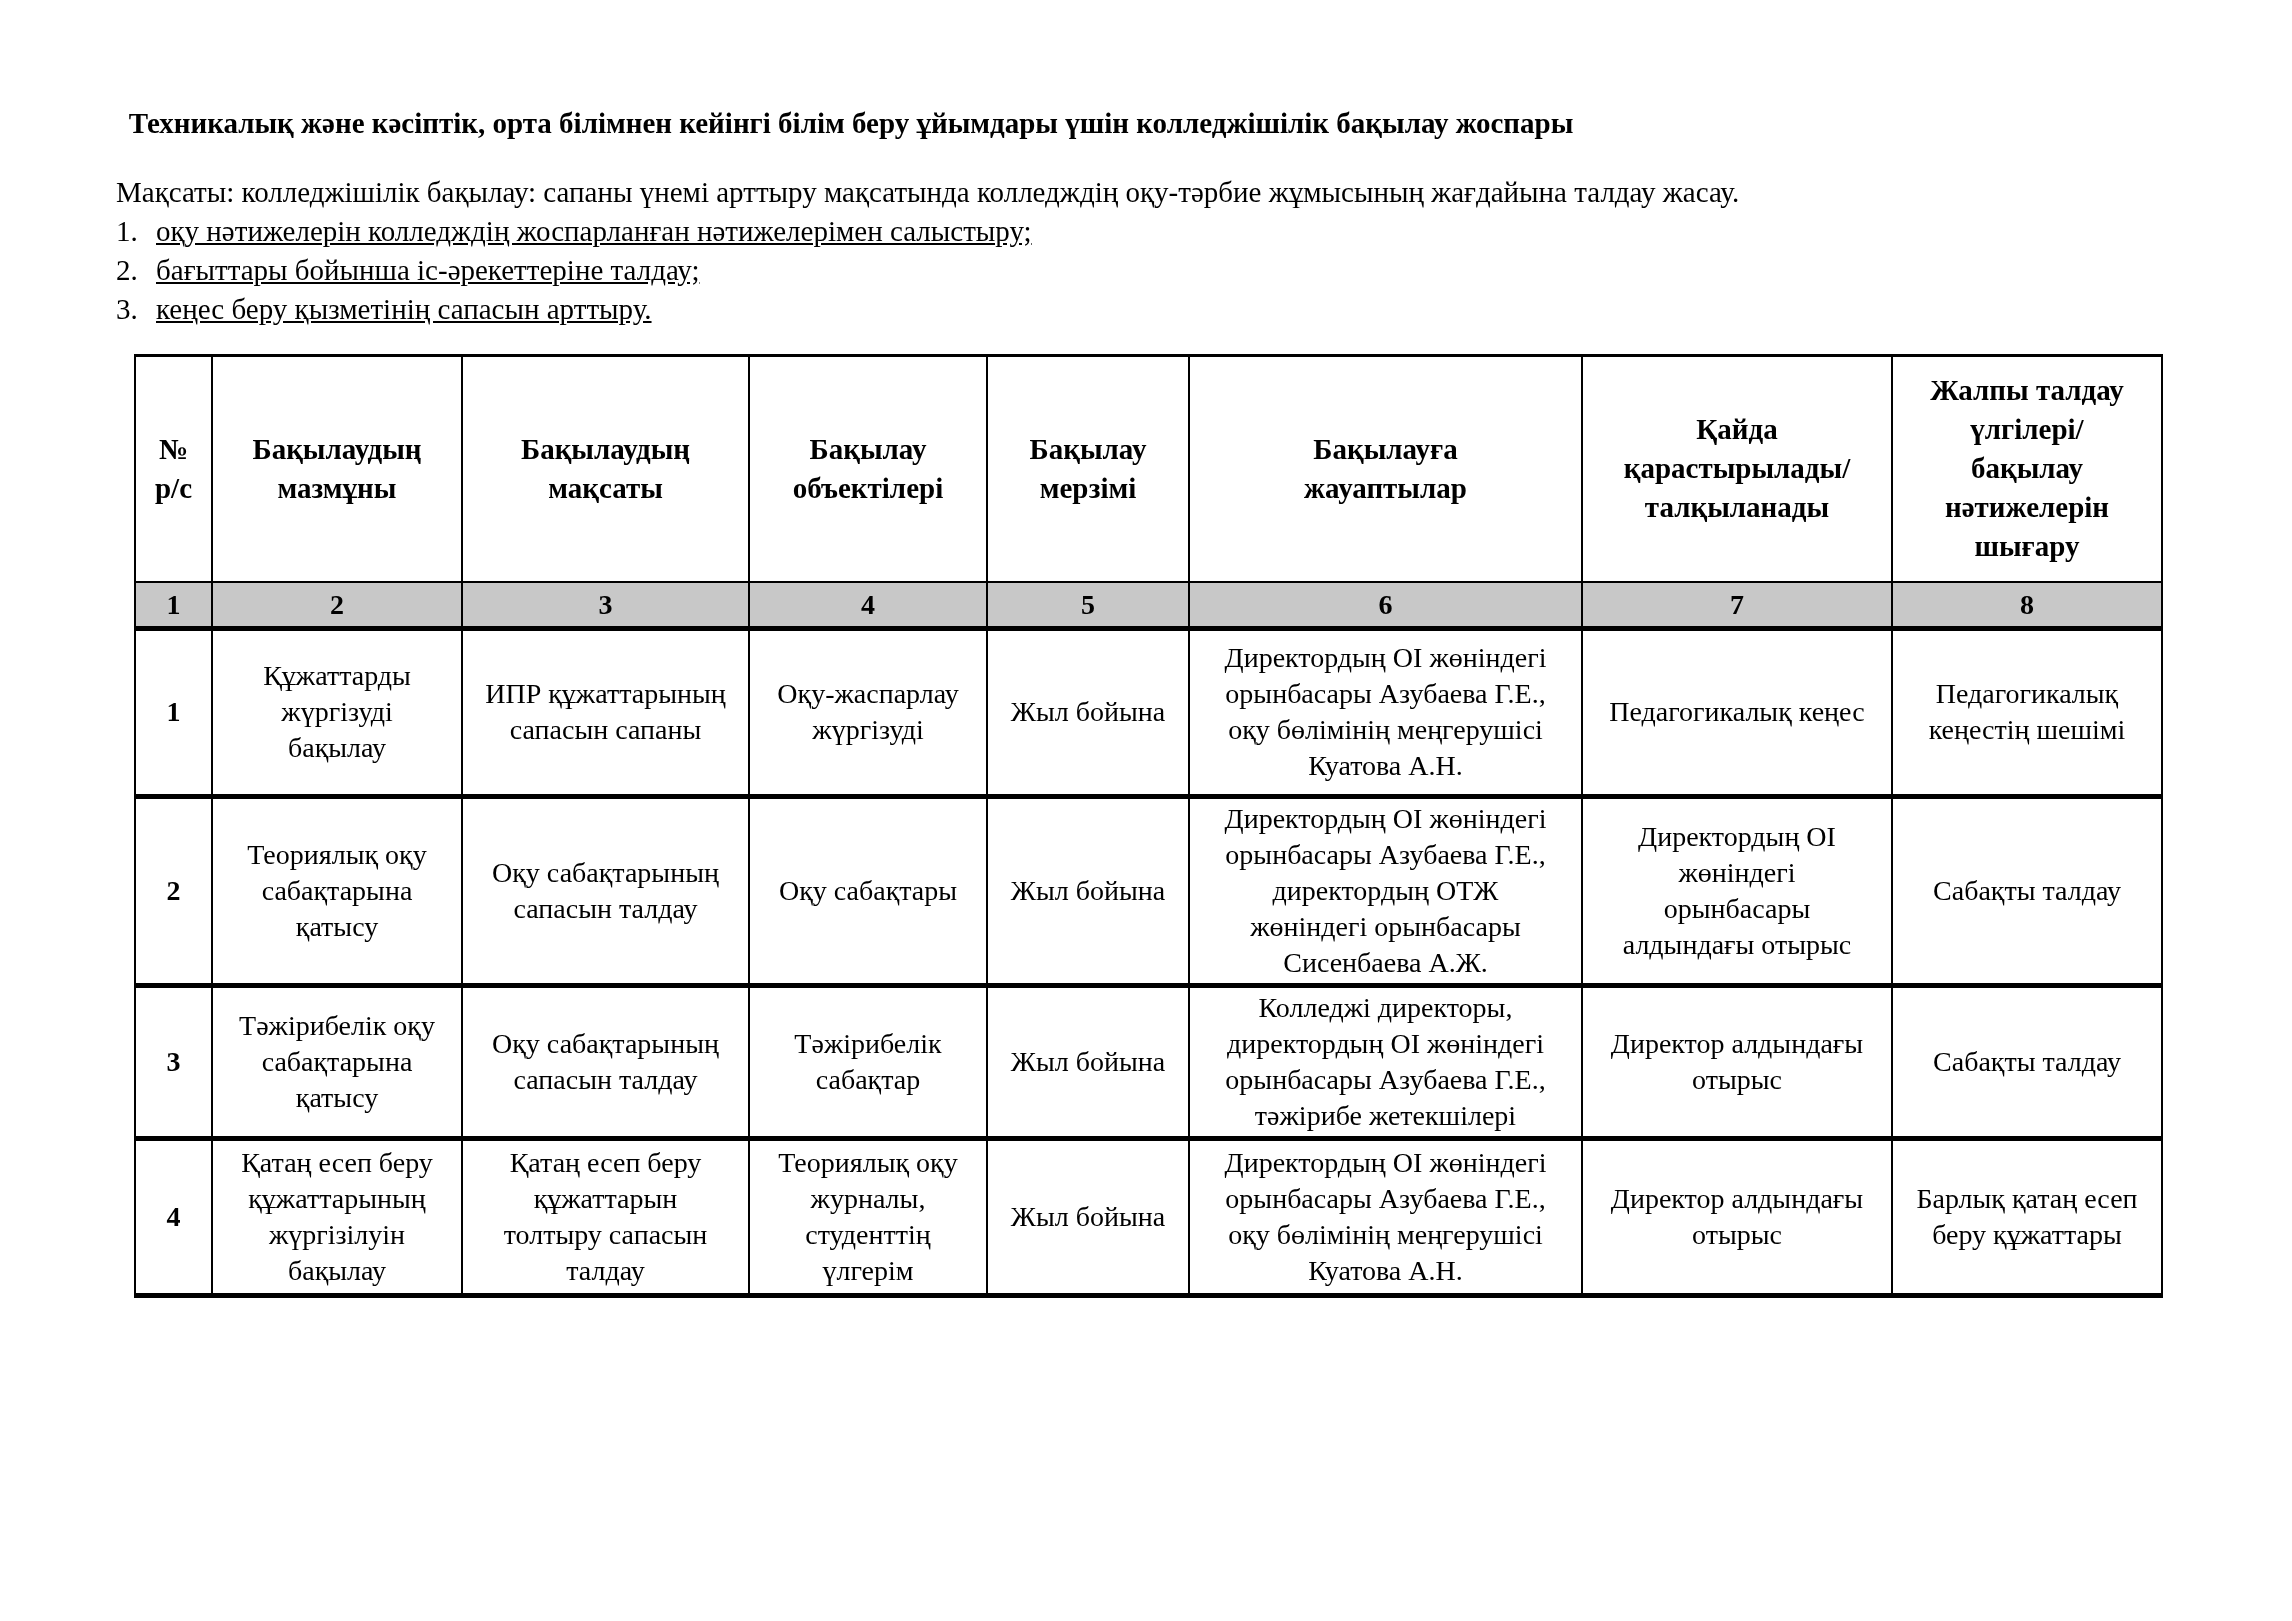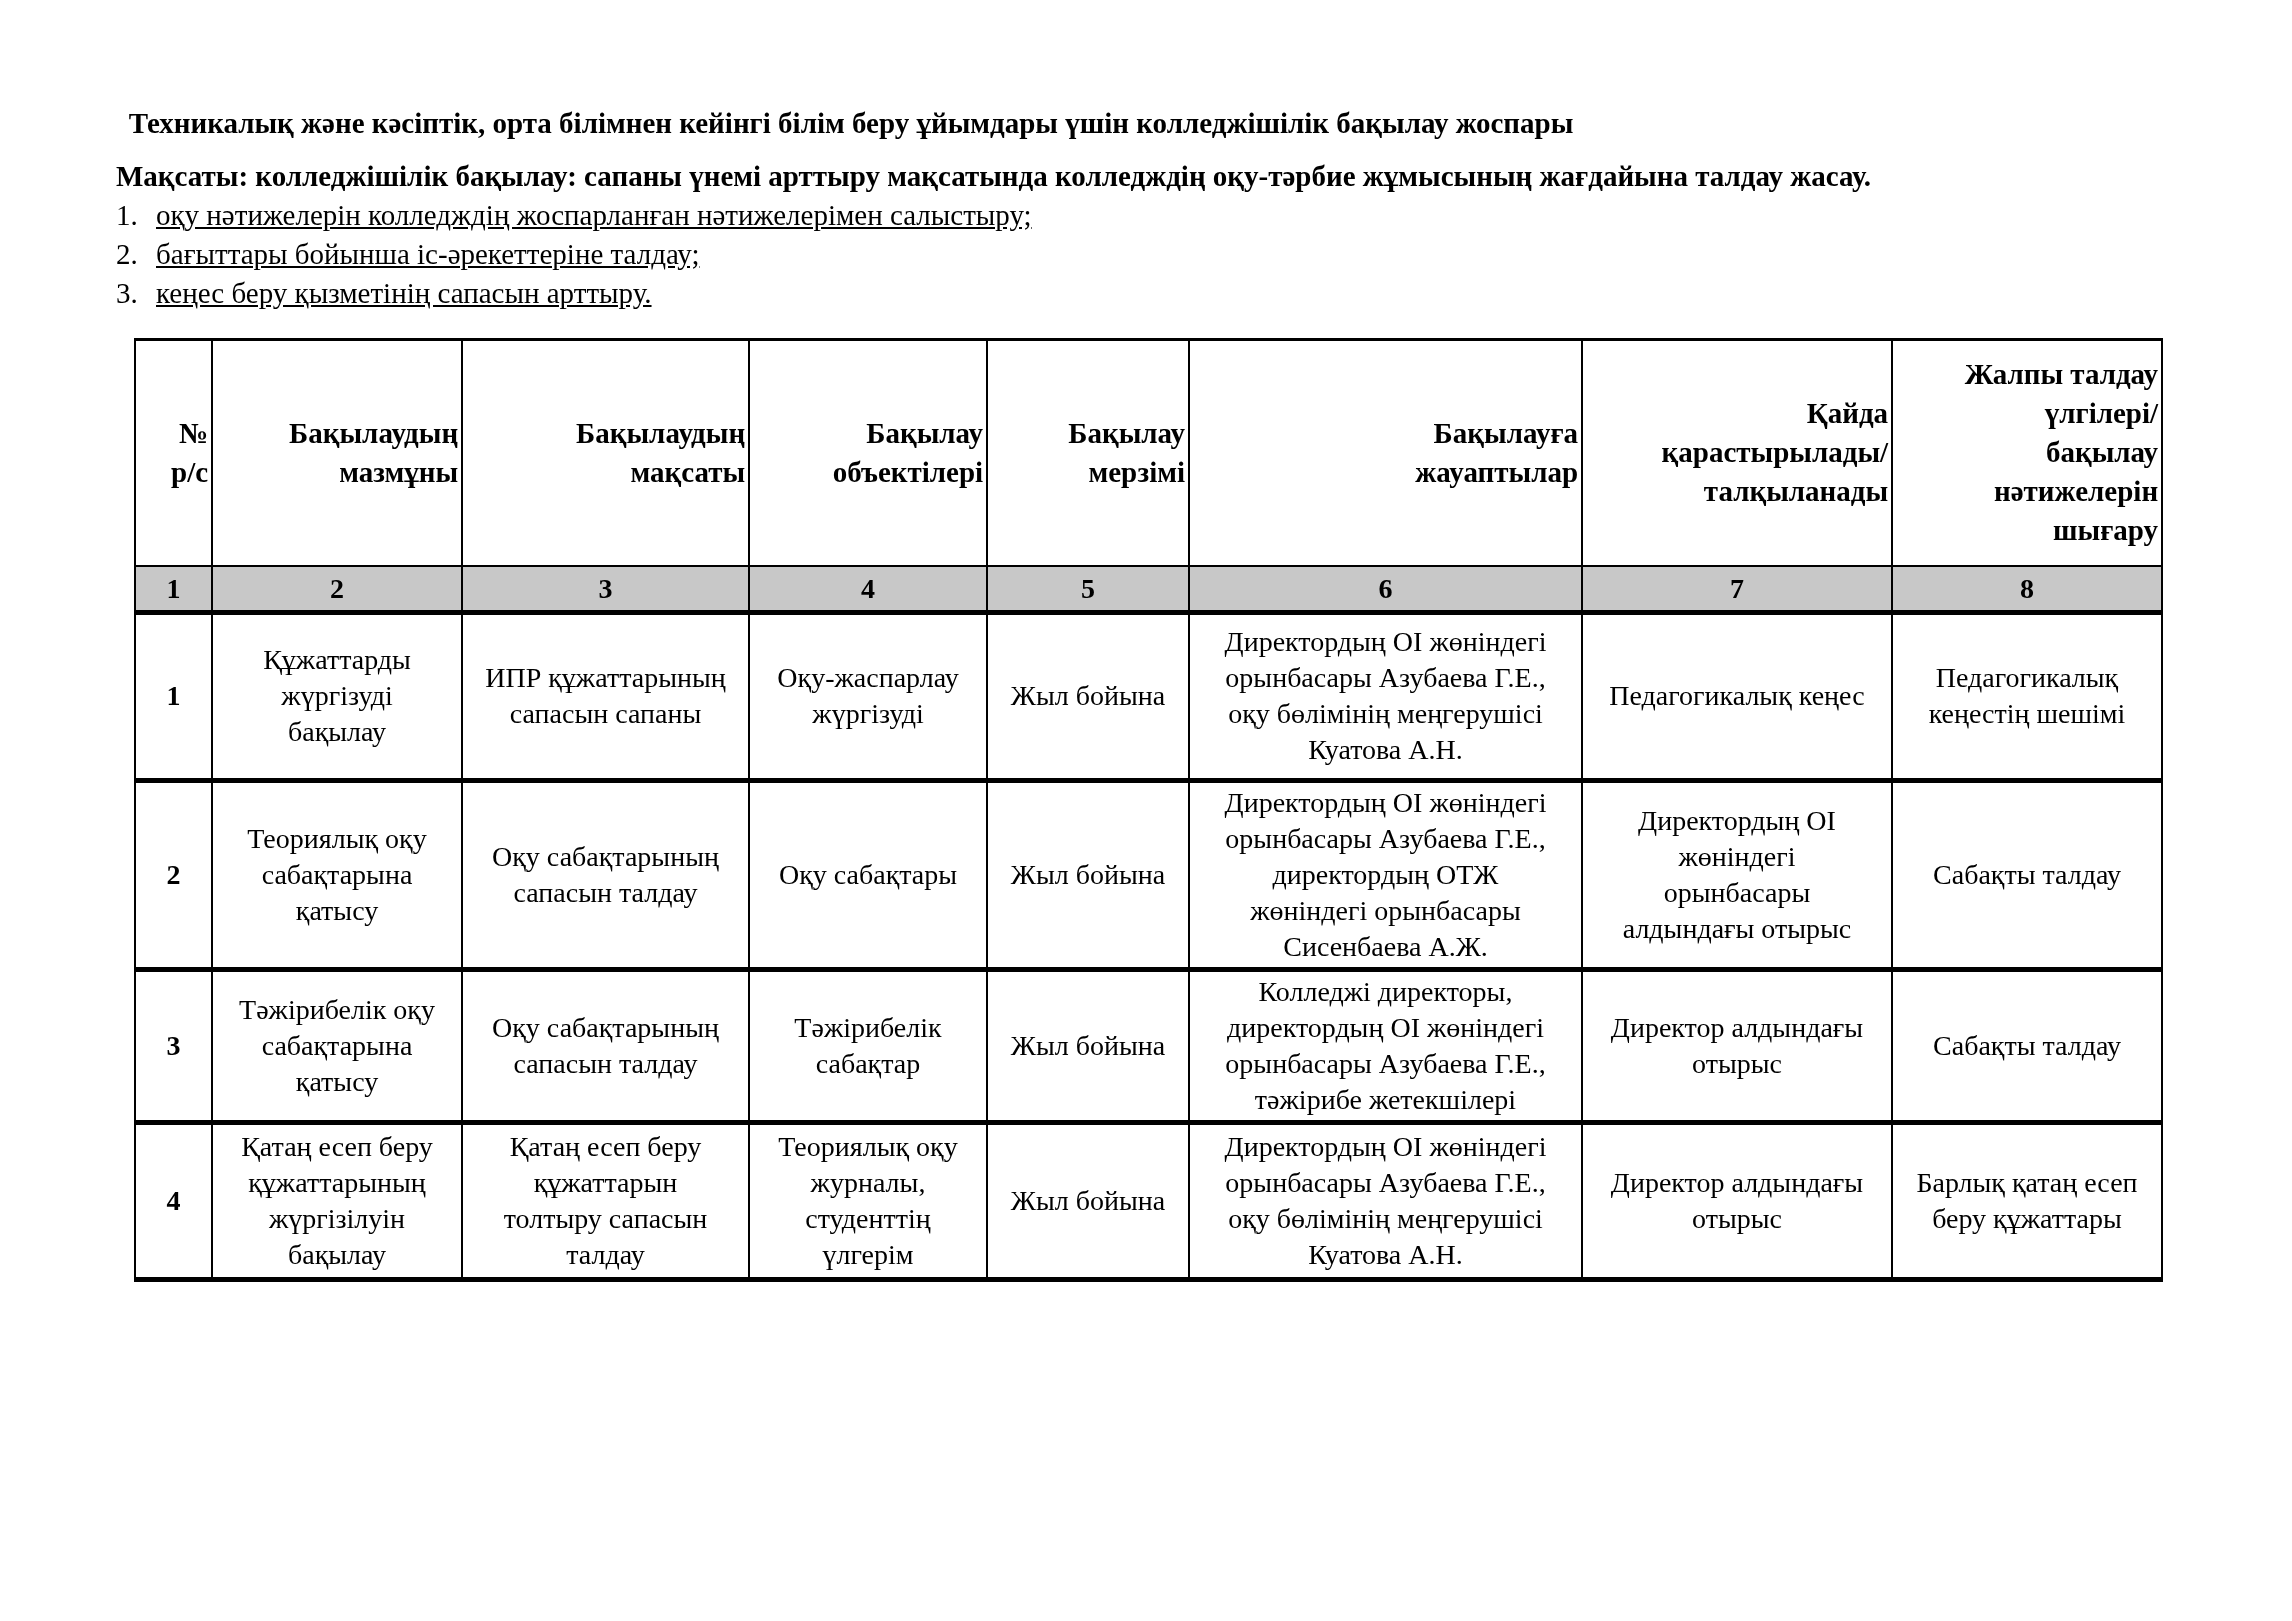--- a/index.html
+++ b/index.html
@@ -15,21 +15,21 @@
   }
   .content { padding-left: 116px; padding-right: 98px; }
   .doc-title {
     margin-top: 104px;
     padding-left: 12.7px;
     font-weight: bold;
     font-size: 29px;
     line-height: 39px;
     white-space: nowrap;
   }
-  .purpose { margin-top: 14px; line-height: 39px; white-space: nowrap; font-weight: bold; }
+  .purpose { margin-top: 30px; line-height: 39px; white-space: nowrap; }
   .tasks-heading { line-height: 39px; }
   .task-line { line-height: 39px; text-decoration: underline; }
   .task-num { display: inline-block; min-width: 40px; }
   table.plan {
     border-collapse: collapse;
     table-layout: fixed;
     width: 2027px;
     margin: 24.5px 0 0 134px;
   }
   table.plan td {
@@ -42,21 +42,20 @@
     line-height: 36px;
     overflow: hidden;
   }
   tr.header-row td {
     height: 227px;
     font-weight: bold;
     font-size: 29px;
     line-height: 39px;
     border-top-width: 3.9px;
     border-bottom-width: 2px;
-    text-align: right;
   }
   tr.num-row td {
     height: 46px;
     font-weight: bold;
     background: #c8c8c8;
     line-height: 37px;
     padding: 0 2.9px;
     border-top-width: 2px;
     border-bottom-width: 5.9px;
   }

